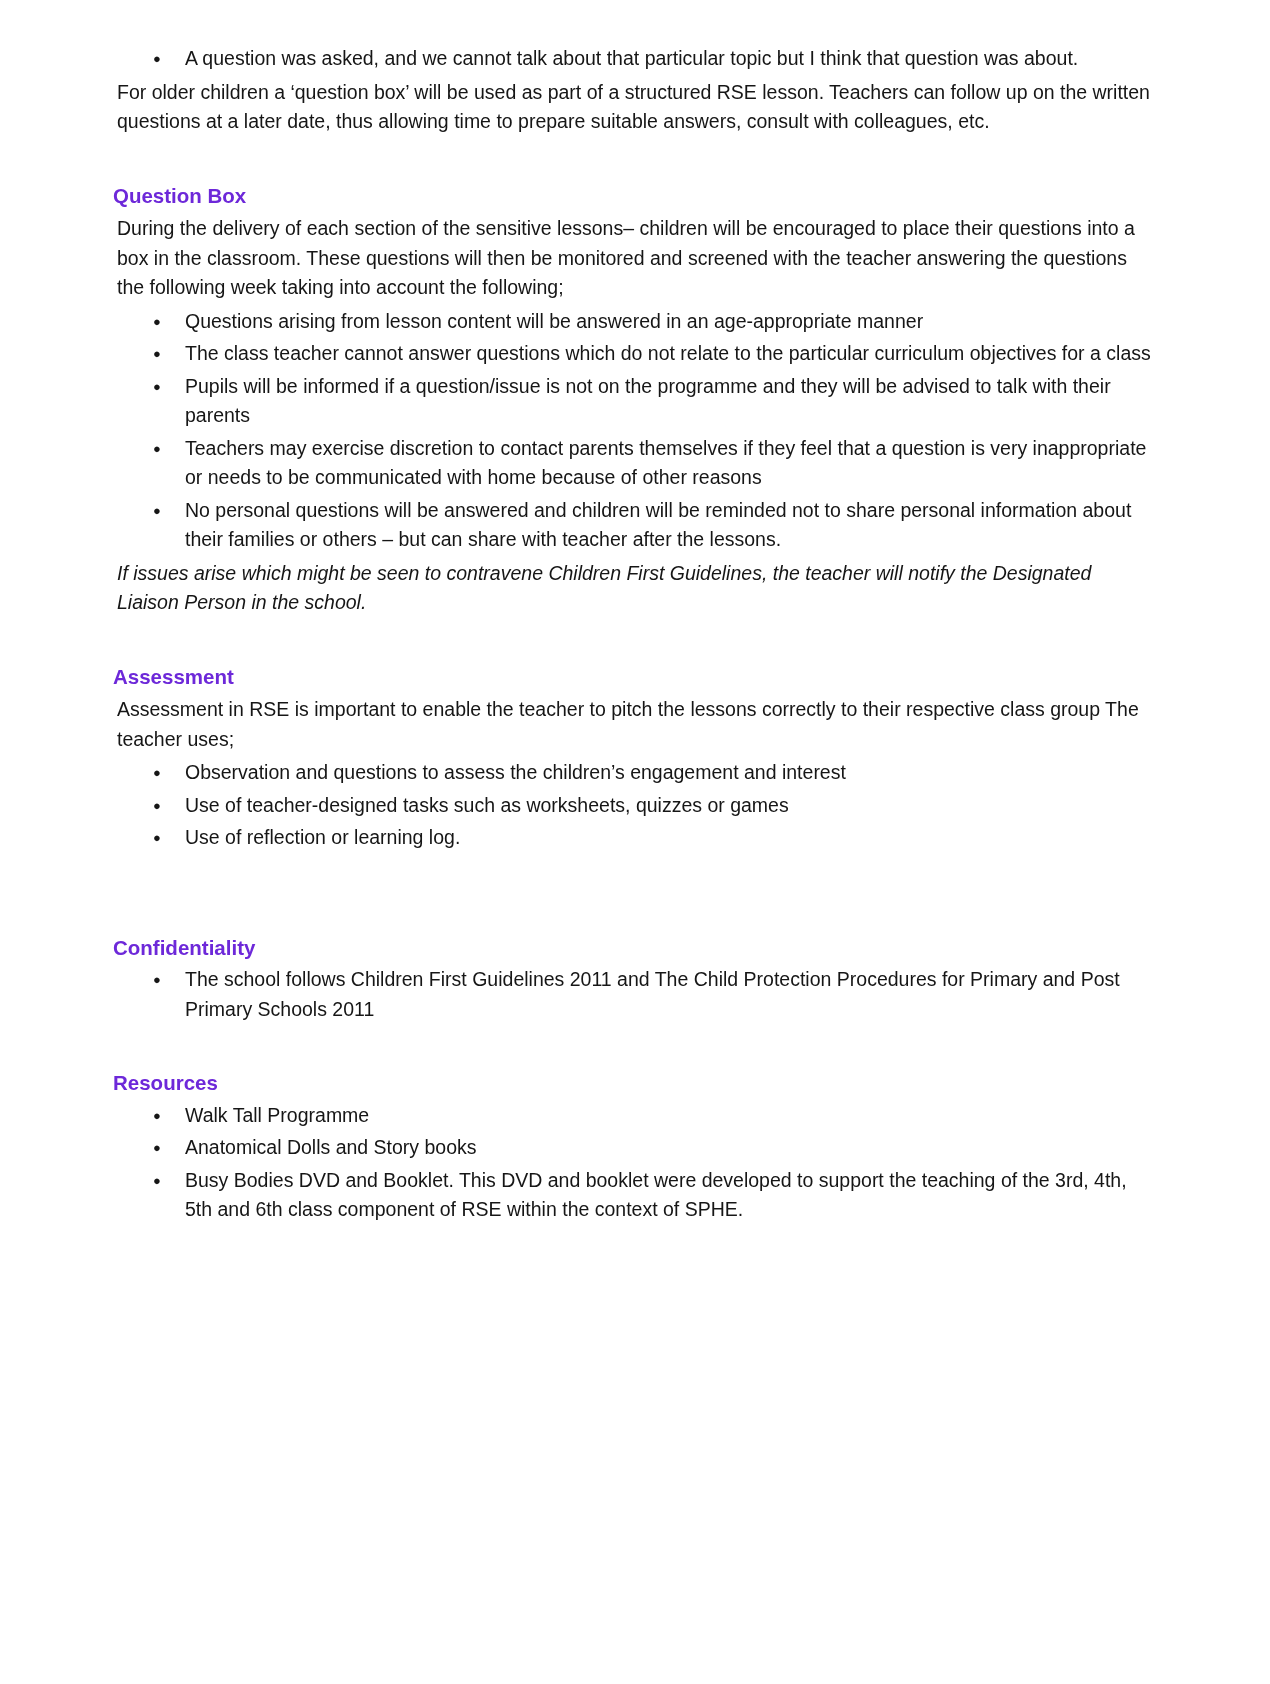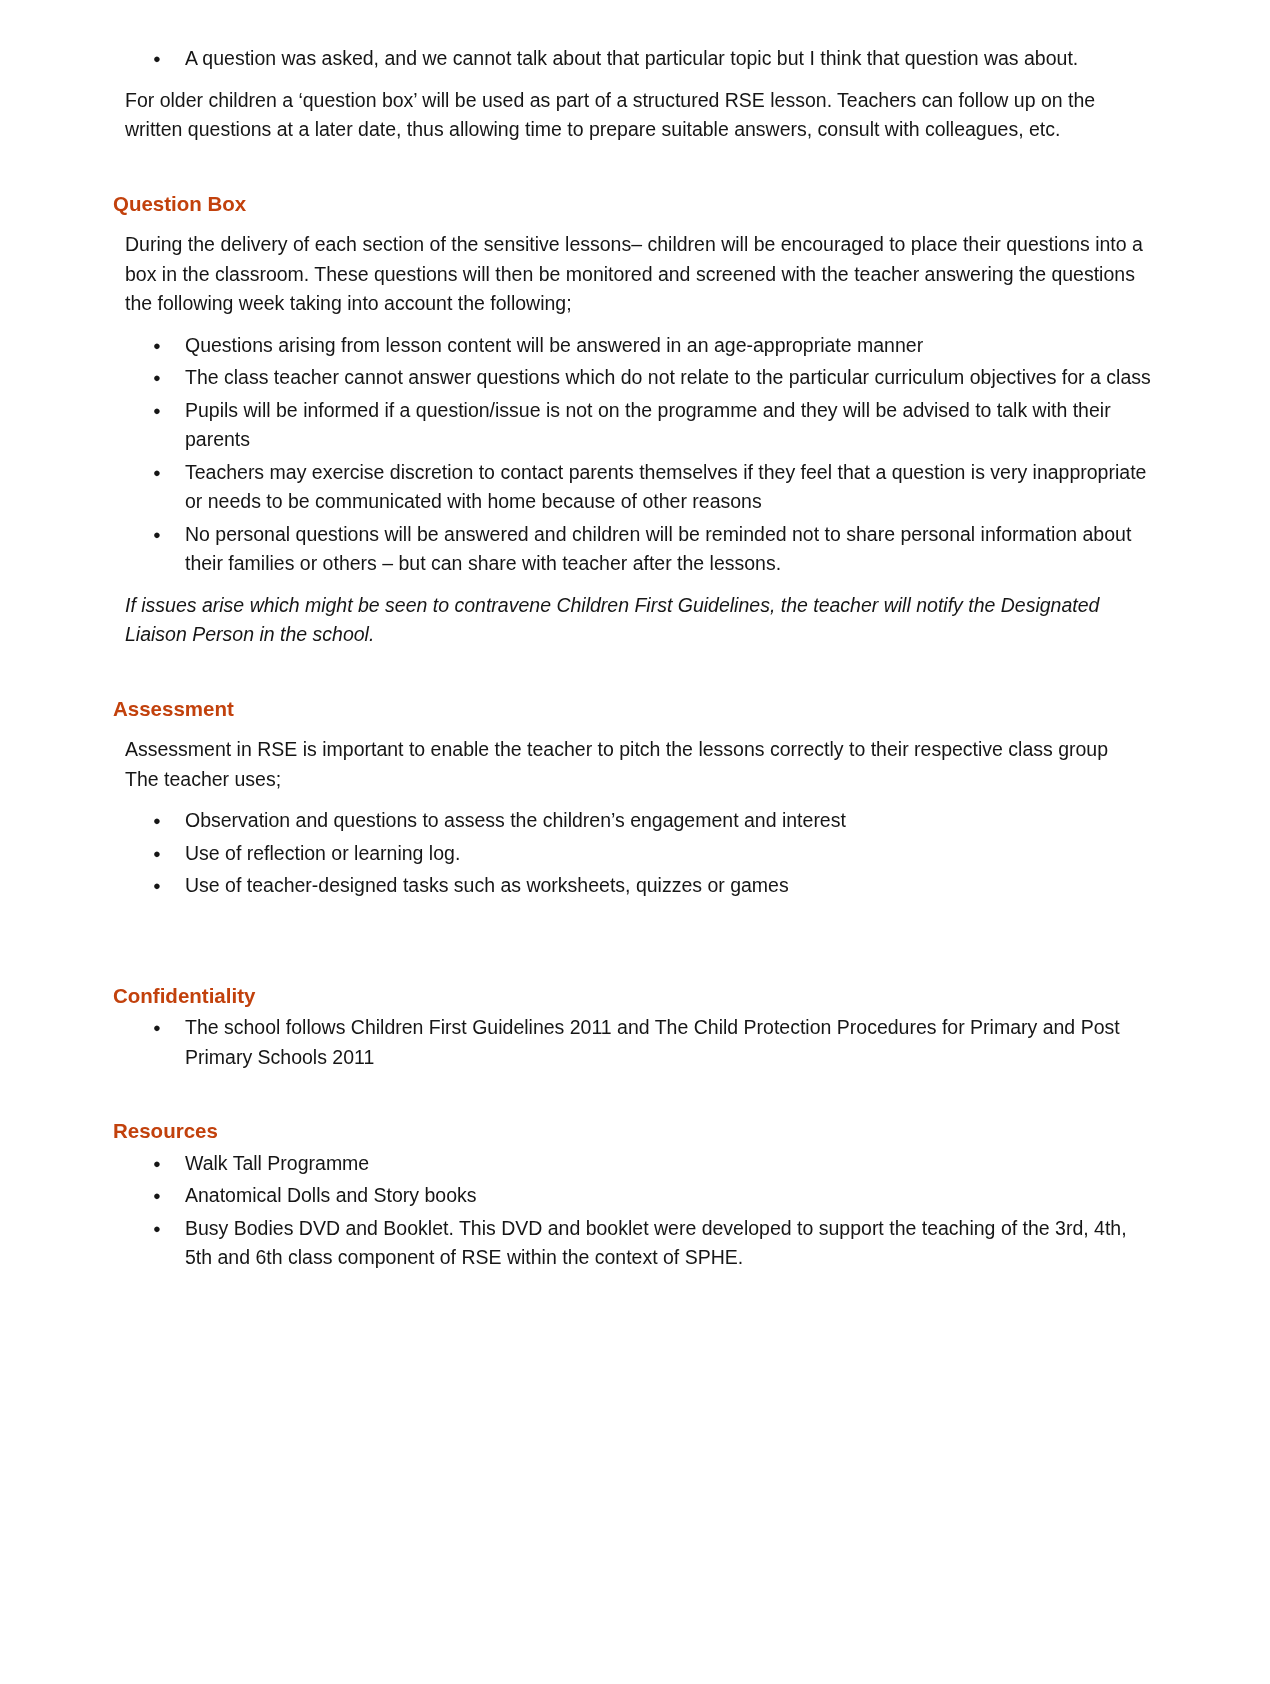--- a/index.html
+++ b/index.html
@@ -14,28 +14,28 @@
     background: #ffffff;
     box-sizing: border-box;
     padding: 44px 112px 0 113px;
     overflow: hidden;
     font-family: "Liberation Sans", sans-serif;
     font-size: 19.5px;
     line-height: 29.5px;
     color: #161616;
   }
   p.para {
-    margin: 12px;
+    margin: 4px;
   }
   h2.section-title {
     font-size: 20.5px;
     font-weight: 700;
     margin: 44px 0 3px 0;
     line-height: 29.5px;
-    color: #c2410c;
+    color: #6d28d9;
   }
   h2.gap-xl {
     margin-top: 80px;
   }
   ul.bullets {
     list-style: none;
     margin: 0;
     padding: 0;
   }
   ul.bullets li {
@@ -80,22 +80,22 @@
     <li>Teachers may exercise discretion to contact parents themselves if they feel that a question is very inappropriate or needs to be communicated with home because of other reasons</li>
     <li>No personal questions will be answered and children will be reminded not to share personal information about their families or others – but can share with teacher after the lessons.</li>
   </ul>
 
   <p class="para italic-note">If issues arise which might be seen to contravene Children First Guidelines, the teacher will notify the Designated Liaison Person in the school.</p>
 
   <h2 class="section-title">Assessment</h2>
   <p class="para">Assessment in RSE is important to enable the teacher to pitch the lessons correctly to their respective class group The teacher uses;</p>
   <ul class="bullets">
     <li>Observation and questions to assess the children’s engagement and interest</li>
+    <li>Use of teacher-designed tasks such as worksheets, quizzes or games</li>
     <li>Use of reflection or learning log.</li>
-    <li>Use of teacher-designed tasks such as worksheets, quizzes or games</li>
   </ul>
 
   <h2 class="section-title gap-xl">Confidentiality</h2>
   <ul class="bullets">
     <li>The school follows Children First Guidelines 2011 and The Child Protection Procedures for Primary and Post Primary Schools 2011</li>
   </ul>
 
   <h2 class="section-title">Resources</h2>
   <ul class="bullets">
     <li>Walk Tall Programme</li>

